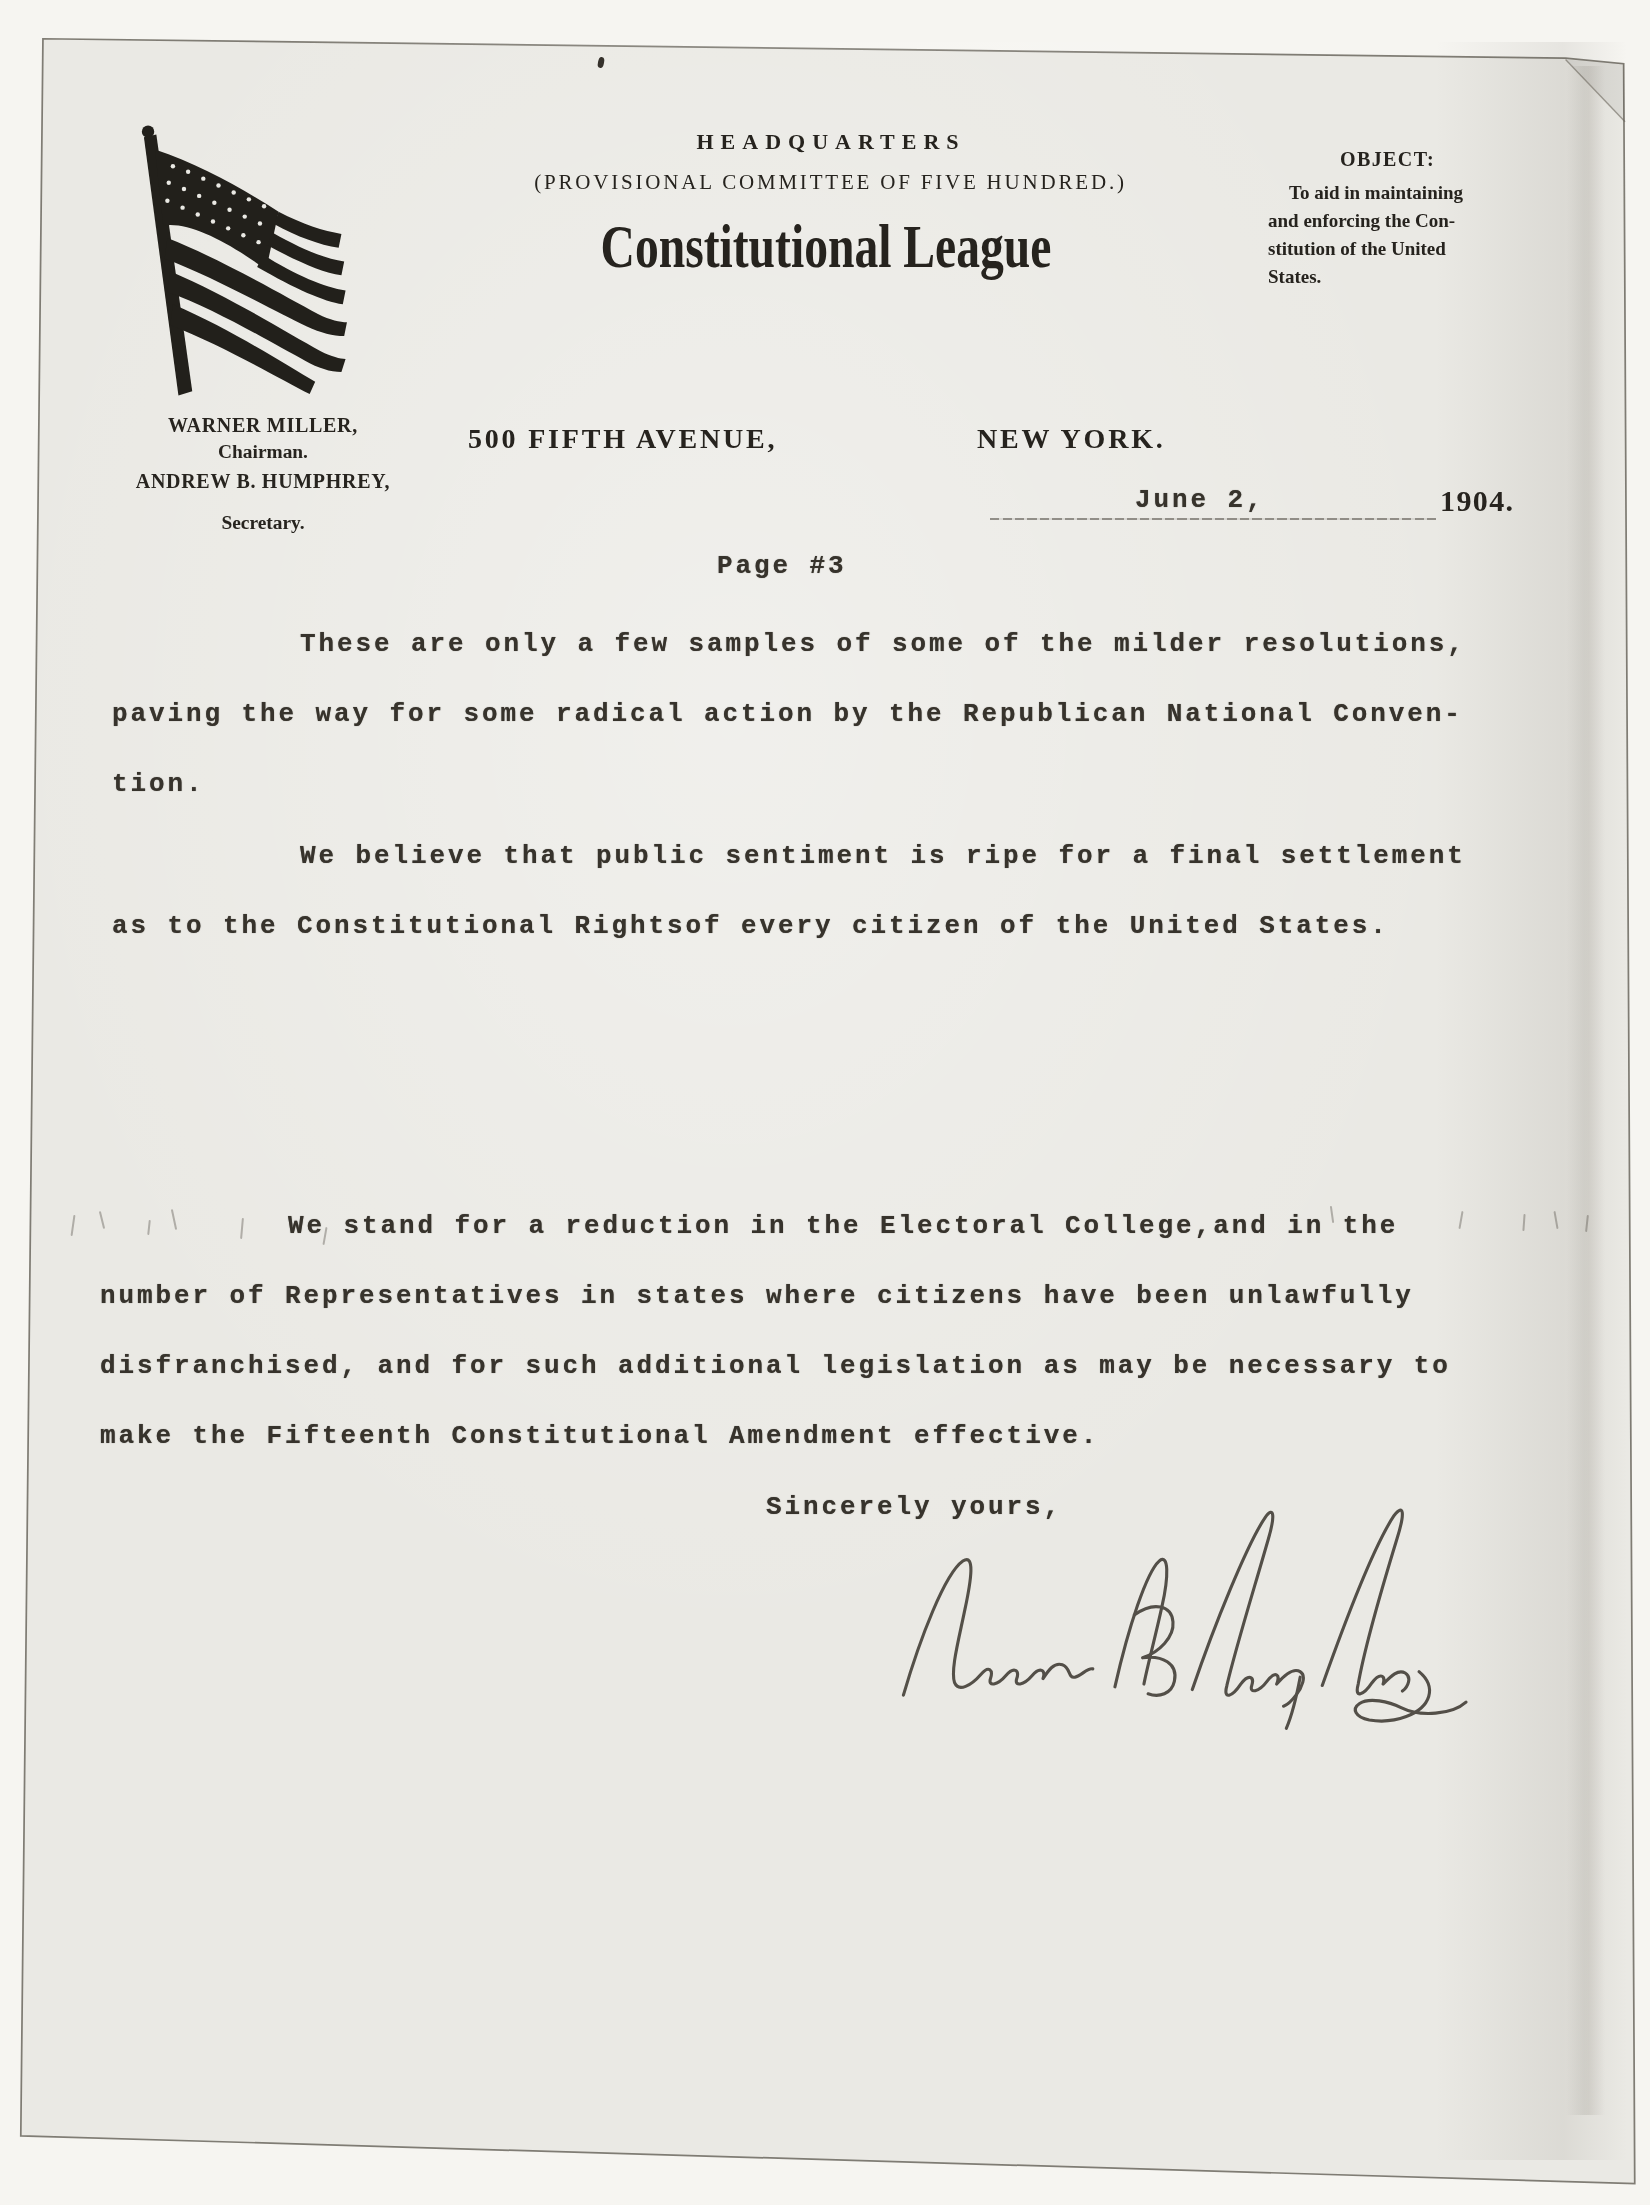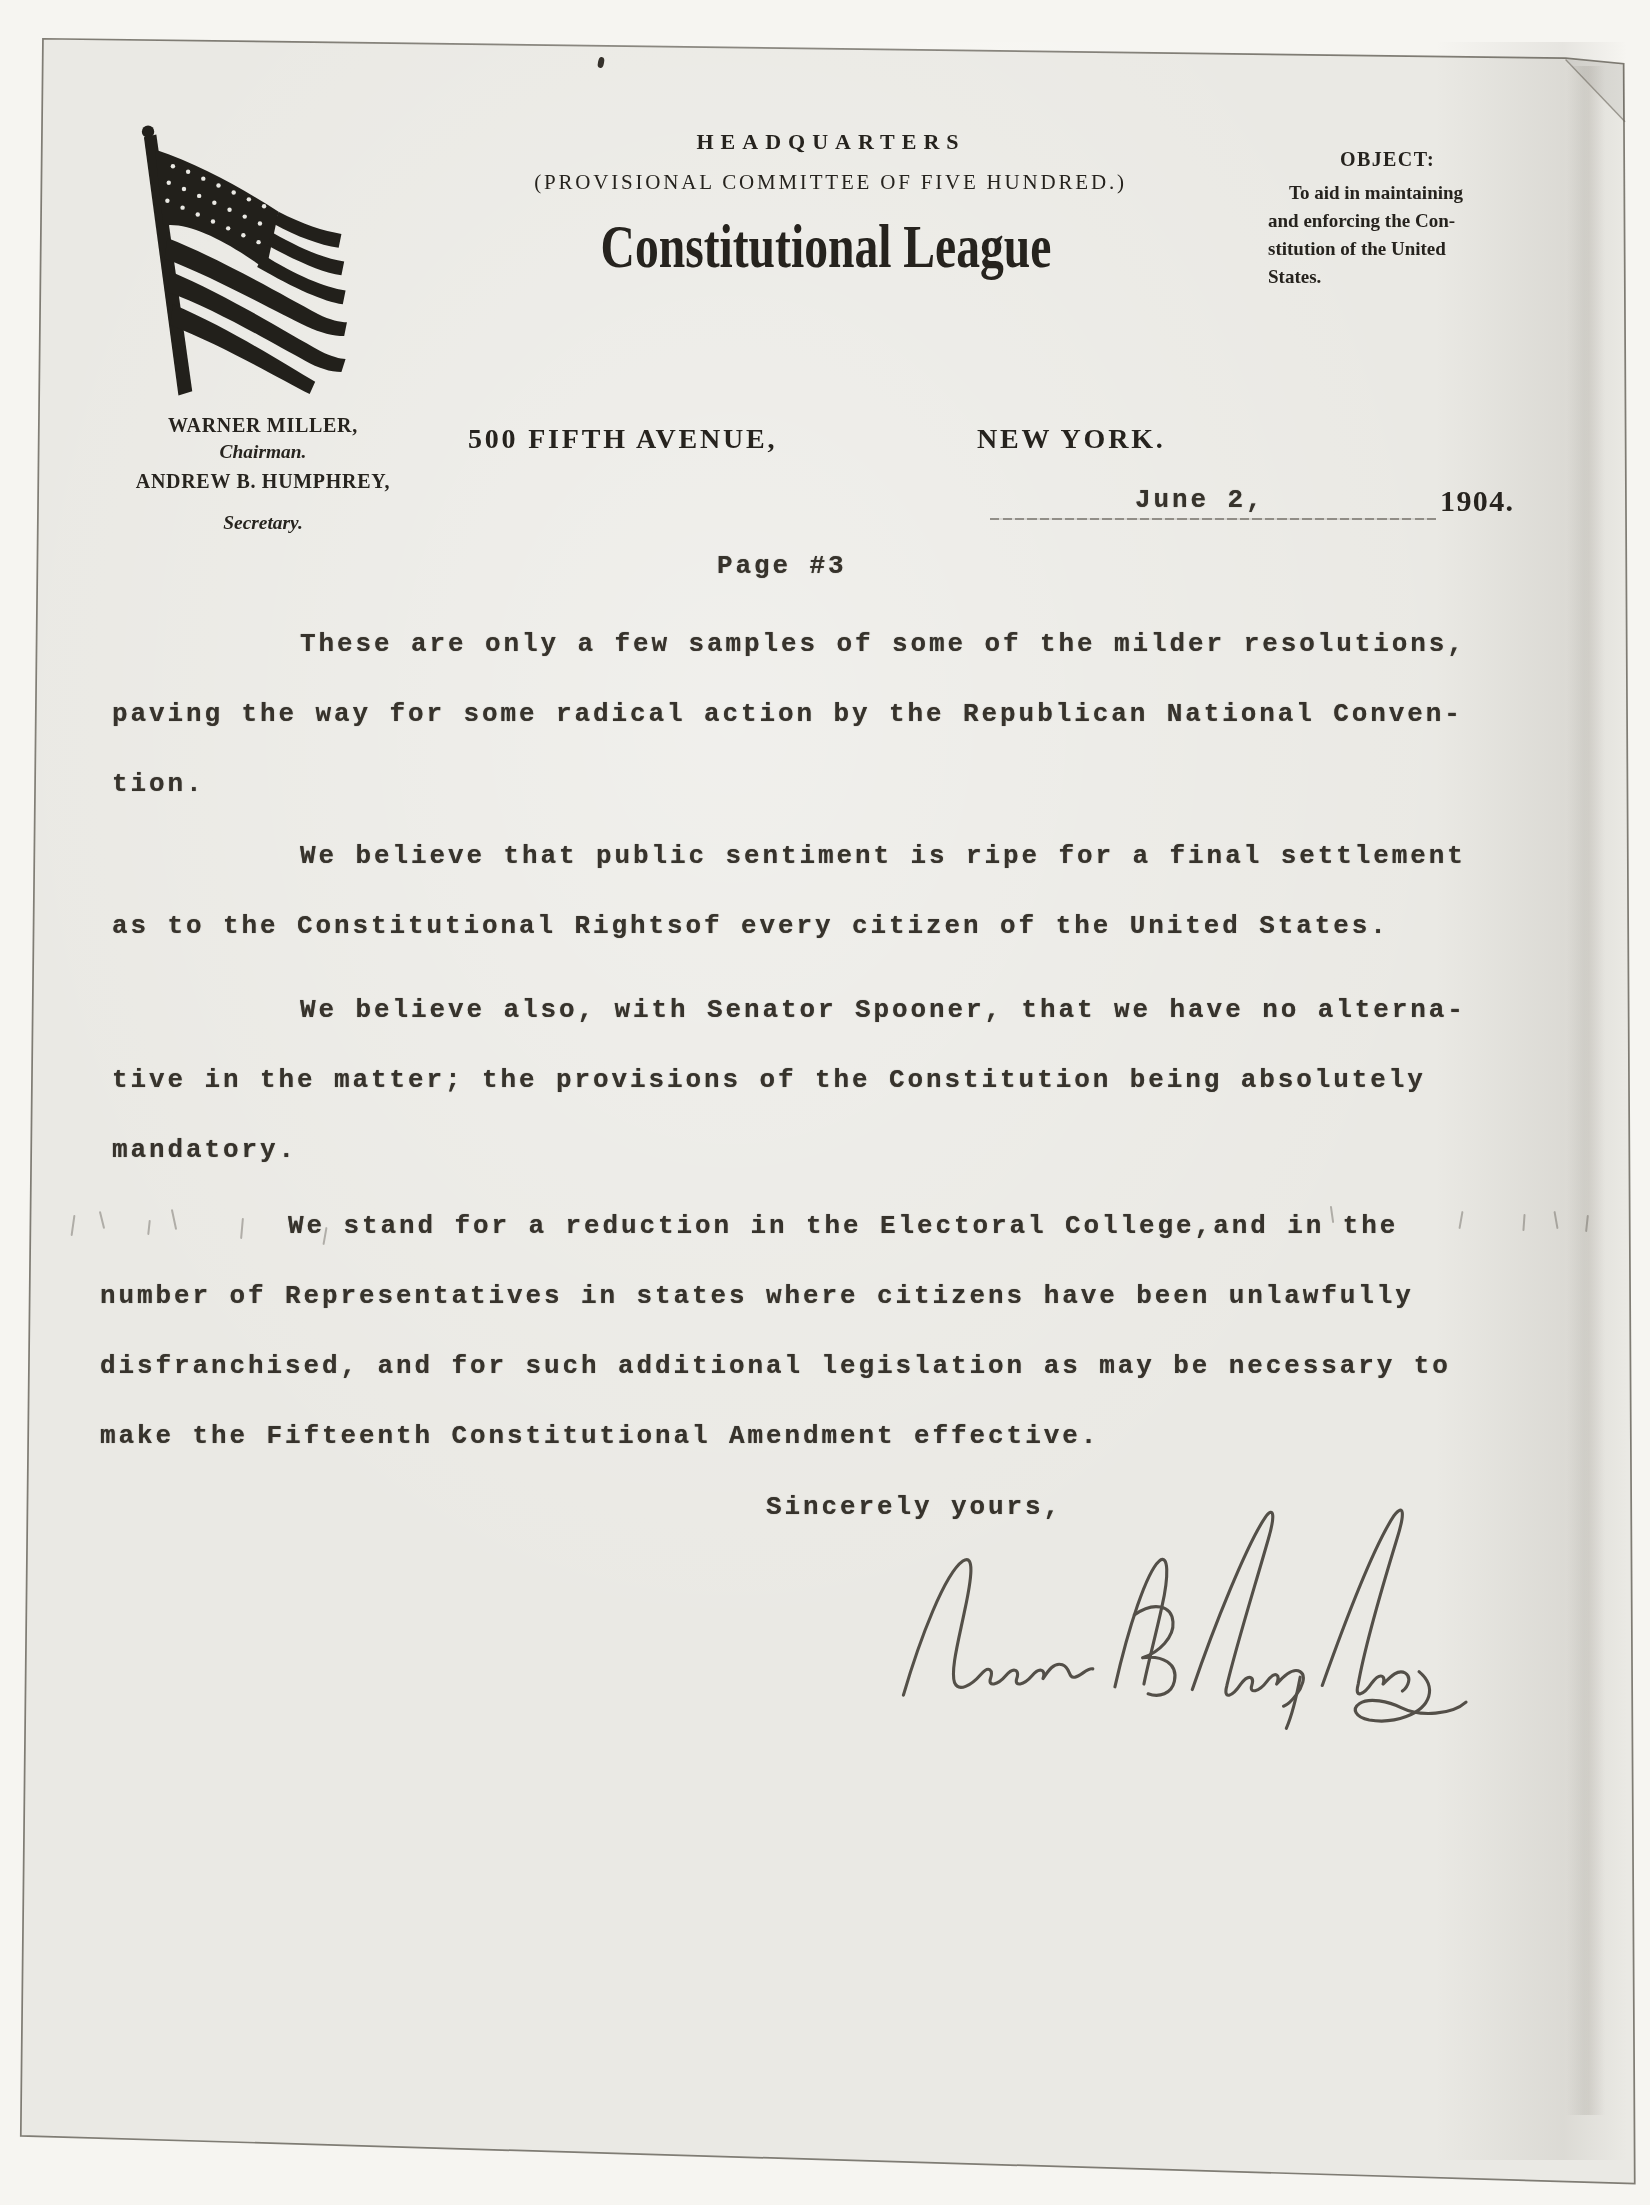--- a/index.html
+++ b/index.html
@@ -17,21 +17,21 @@
   
   .lh{color:#26231e;}
   .hq{font-size:22px;font-weight:700;letter-spacing:7px;}
   .committee{font-size:21px;letter-spacing:2.8px;}
   .orgtitle{font-size:61px;font-weight:700;line-height:1;white-space:nowrap;}
   .cond{display:inline-block;transform:scaleX(.78);transform-origin:center;}
   .addr{font-size:28px;font-weight:700;letter-spacing:2.8px;margin-top:38px;}
   .objh{font-size:20px;font-weight:700;letter-spacing:1.4px;}
   .objt{font-size:19px;font-weight:700;line-height:28px;white-space:pre-line;text-indent:21px;}
   .off-name{font-size:20px;font-weight:700;letter-spacing:0.7px;}
-  .off-title{font-size:19.4px;font-weight:700;font-style:italic;}
+  .off-title{font-size:19.4px;font-weight:700;}
   
   .tw{font-family:"Liberation Mono",monospace;font-weight:700;color:#37332c;
       font-size:26px;letter-spacing:2.9px;line-height:1.2;white-space:pre;
       text-shadow:0 0 0.9px rgba(49,45,38,.7);}
   .para{line-height:70px;text-indent:188px;}
   .year{font-size:30px;font-weight:700;color:#27241f;letter-spacing:1.4px;line-height:1.2;}
   .dateline-rule{height:2.1px;background:repeating-linear-gradient(to right,
       rgba(70,65,57,.55) 0 9px, rgba(70,65,57,.12) 9px 12.5px);}
   .pm{position:absolute;width:2.1px;background:rgba(88,83,74,.40);border-radius:1.4px;}
   .fleck{position:absolute;background:#35312b;border-radius:45%;}
@@ -114,23 +114,20 @@
   <div class="abs dateline-rule" style="left:990px;top:518px;width:446px"></div>
   <div class="abs year" style="left:1440px;top:483px">1904.</div>
 
   <div class="abs tw" style="left:717px;top:551px">Page #3</div>
 
   <div class="abs tw para" style="left:112px;top:609px">These are only a few samples of some of the milder resolutions,
 paving the way for some radical action by the Republican National Conven-
 tion.</div>
   <div class="abs tw para" style="left:112px;top:821px">We believe that public sentiment is ripe for a final settlement
 as to the Constitutional Rightsof every citizen of the United States.</div>
-  <div class="abs tw para" style="left:112px;top:975px">We believe also, with Senator Spooner, that we have no alterna-
-tive in the matter; the provisions of the Constitution being absolutely
-mandatory.</div>
   <div class="abs tw para" style="left:100px;top:1191px">We stand for a reduction in the Electoral College,and in the
 number of Representatives in states where citizens have been unlawfully
 disfranchised, and for such additional legislation as may be necessary to
 make the Fifteenth Constitutional Amendment effective.</div>
 
   <div class="abs tw" style="left:766px;top:1492px">Sincerely yours,</div>
 
   <svg class="abs" style="left:874px;top:1503px" width="609" height="235" viewBox="0 0 880 340">
     <g fill="none" stroke="#47423b" stroke-width="4.5" stroke-linecap="round" stroke-linejoin="round" opacity="0.92">
       <path d="M42,278 C66,196 102,102 128,84 C146,72 140,112 131,154 C122,198 110,242 116,260 C122,274 140,264 154,248 C166,234 172,242 168,254 C164,266 178,264 190,250 C202,236 210,242 206,254 C202,266 216,264 228,250 C240,236 248,242 244,254 C252,242 260,230 272,234 C284,238 280,254 290,252 C300,250 308,238 316,240"></path>

